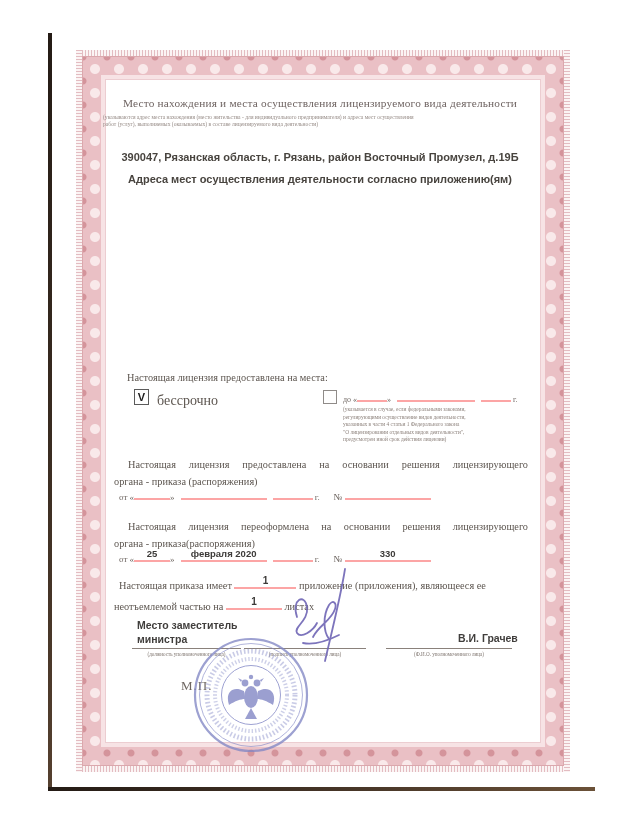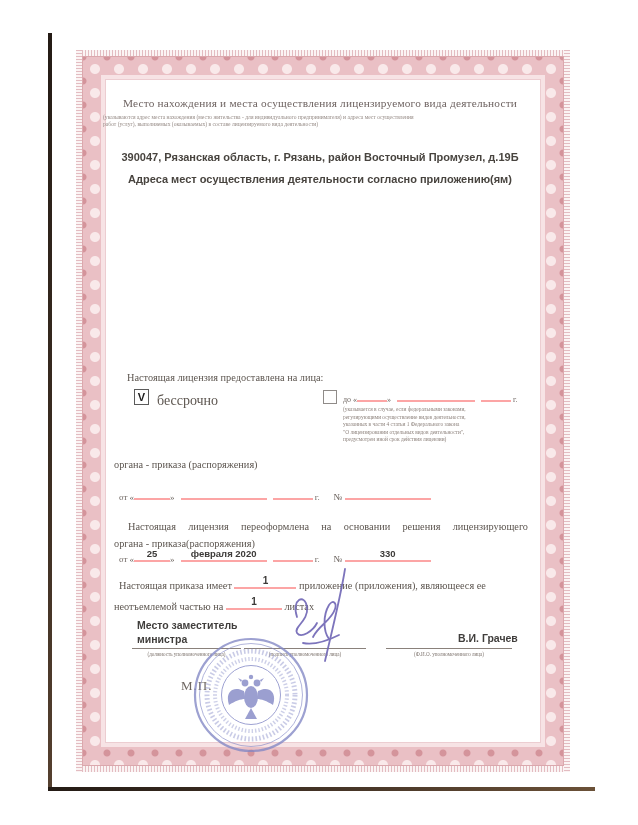--- a/index.html
+++ b/index.html
@@ -111,40 +111,41 @@
   <div class="abs title">Место нахождения и места осуществления лицензируемого вида деятельности</div>
 
   <div class="abs hnote">
     <div>(указываются адрес места нахождения (место жительства - для индивидуального предпринимателя) и адреса мест осуществления</div>
     <div>работ (услуг), выполняемых (оказываемых) в составе лицензируемого вида деятельности)</div>
   </div>
 
   <div class="abs bold-line addr1">390047, Рязанская область, г. Рязань, район Восточный Промузел, д.19Б</div>
   <div class="abs bold-line addr2">Адреса мест осуществления деятельности согласно приложению(ям)</div>
 
-  <div class="abs term-label">Настоящая лицензия предоставлена на лица:</div>
+  <div class="abs term-label">Настоящая лицензия предоставлена на места:</div>
 
   <div class="checkbox cb1">
     <span>V</span>
   </div>
   <div class="abs perp-label">бессрочно</div>
 
   <div class="checkbox cb2"></div>
 
   <div class="abs until-line"><span>до «</span><span class="bl" style="width:30px"></span><span>»</span><span class="gap6"></span><span class="bl" style="width:78px"></span><span class="gap6"></span><span class="bl" style="width:30px"></span>&nbsp;<span>г.</span></div>
 
   <div class="abs unote">
     <div>(указывается в случае, если федеральными законами,</div>
     <div>регулирующими осуществление видов деятельности,</div>
     <div>указанных в части 4 статьи 1 Федерального закона</div>
     <div>"О лицензировании отдельных видов деятельности",</div>
     <div>предусмотрен иной срок действия лицензии)</div>
   </div>
 
   <div class="abs para p-granted">
+    <div class="l1">Настоящая лицензия предоставлена на основании решения лицензирующего</div>
     <div>органа - приказа (распоряжения)</div>
   </div>
 
   <div class="abs fromline fl1"><span>от «</span><span class="bl" style="width:36px"><span class="val"></span></span><span>»</span><span class="gap6"></span><span class="bl" style="width:86px"><span class="val"></span></span><span class="gap6"></span><span class="bl" style="width:40px"></span>&nbsp;<span>г.</span><span class="gap14"></span><span>№</span>&nbsp;<span class="bl" style="width:86px"><span class="val"></span></span></div>
 
   <div class="abs para p-reissued">
     <div class="l1">Настоящая лицензия переоформлена на основании решения лицензирующего</div>
     <div>органа - приказа(распоряжения)</div>
   </div>
 

